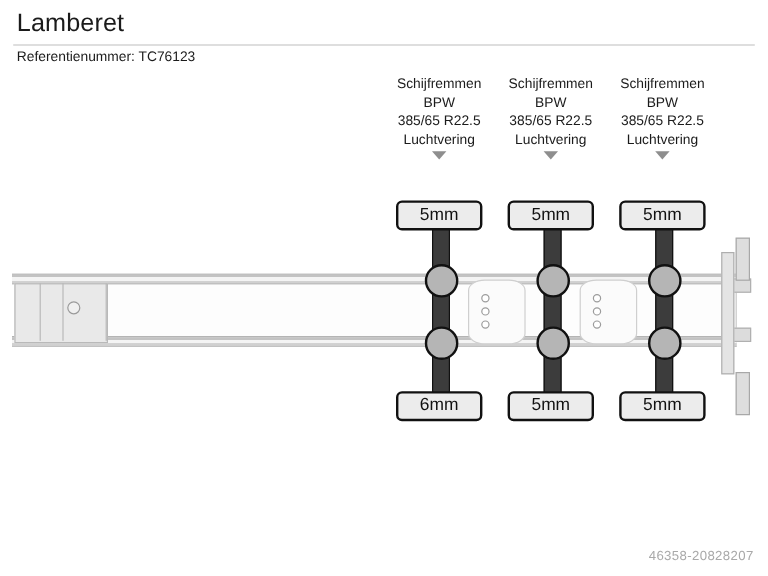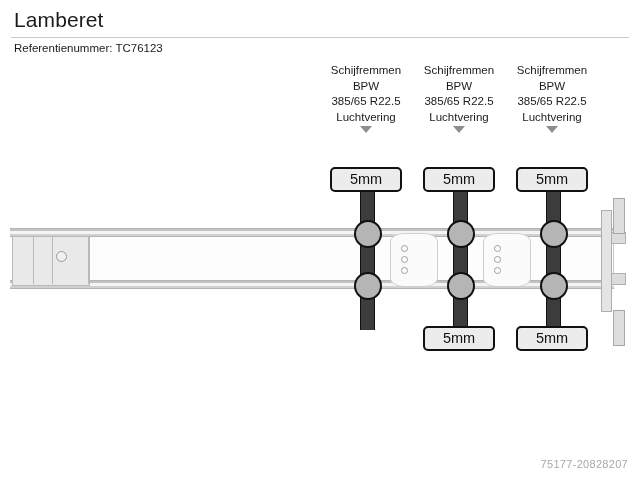--- a/index.html
+++ b/index.html
@@ -277,18 +277,19 @@
   <div class="hub" style="left:447px; top:272px;"></div>
   <div class="hub" style="left:540px; top:220px;"></div>
   <div class="hub" style="left:540px; top:272px;"></div>
 
   <div class="rear-post" style="left:601px; top:210px; width:9px;  height:100px;"></div>
   <div class="rear-cross" style="left:608px; top:232px; width:16px; height:10px;"></div>
   <div class="rear-cross" style="left:608px; top:273px; width:16px; height:10px;"></div>
   <div class="rear-tab" style="left:613px; top:198px; width:10px; height:34px;"></div>
   <div class="rear-tab" style="left:613px; top:310px; width:10px; height:34px;"></div>
 
+  <div class="mm-box" style="left:330px; top:326px;">6mm</div>
   <div class="mm-box" style="left:423px; top:326px;">5mm</div>
   <div class="mm-box" style="left:516px; top:326px;">5mm</div>
 
 </div>
 
-<div id="watermark">75177-20828207</div>
+<div id="watermark">46358-20828207</div>
 
 </body></html>

